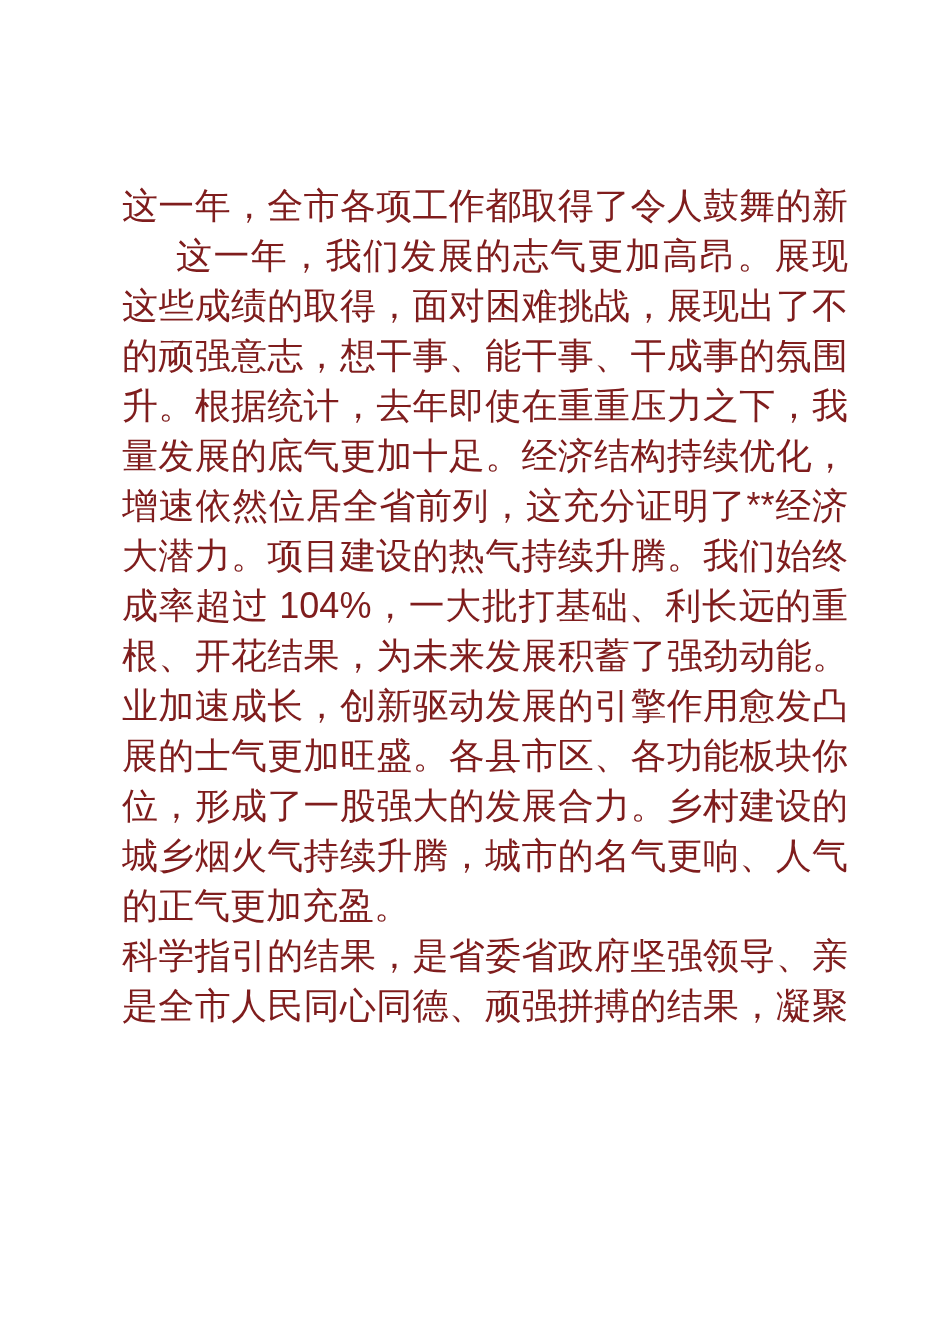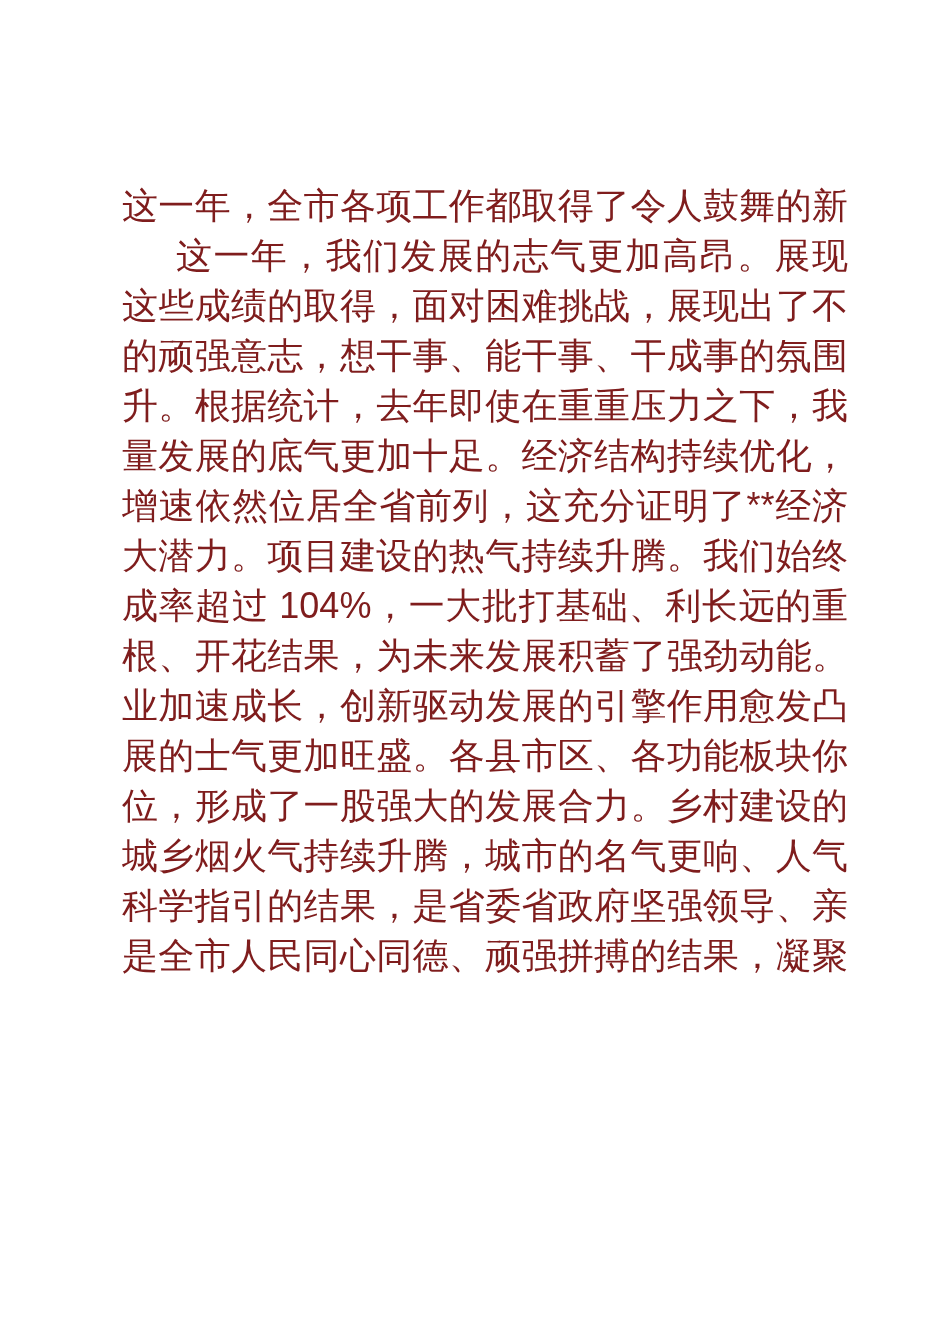--- a/index.html
+++ b/index.html
@@ -52,18 +52,19 @@
     <div class="line">升。根据统计，去年即使在重重压力之下，我市主要经济指标</div>
     <div class="line">量发展的底气更加十足。经济结构持续优化，发展质量稳步提</div>
     <div class="line">增速依然位居全省前列，这充分证明了**经济的强大韧性和巨</div>
     <div class="line">大潜力。项目建设的热气持续升腾。我们始终坚持“项目为</div>
     <div class="line">成率超过 104%，一大批打基础、利长远的重大项目落地生</div>
     <div class="line">根、开花结果，为未来发展积蓄了强劲动能。新质生产力发展</div>
     <div class="line">业加速成长，创新驱动发展的引擎作用愈发凸显。各地竞相发</div>
     <div class="line">展的士气更加旺盛。各县市区、各功能板块你追我赶、争先进</div>
     <div class="line">位，形成了一股强大的发展合力。乡村建设的灵气更加秀美。</div>
     <div class="line">城乡烟火气持续升腾，城市的名气更响、人气更旺，党员干部</div>
+    <div class="line last">的正气更加充盈。</div>
 
     <div class="line">科学指引的结果，是省委省政府坚强领导、亲切关怀的结果，</div>
     <div class="line">是全市人民同心同德、顽强拼搏的结果，凝聚着全市各级干部</div>
 
   </main>
 </div>
 
 </body></html>

